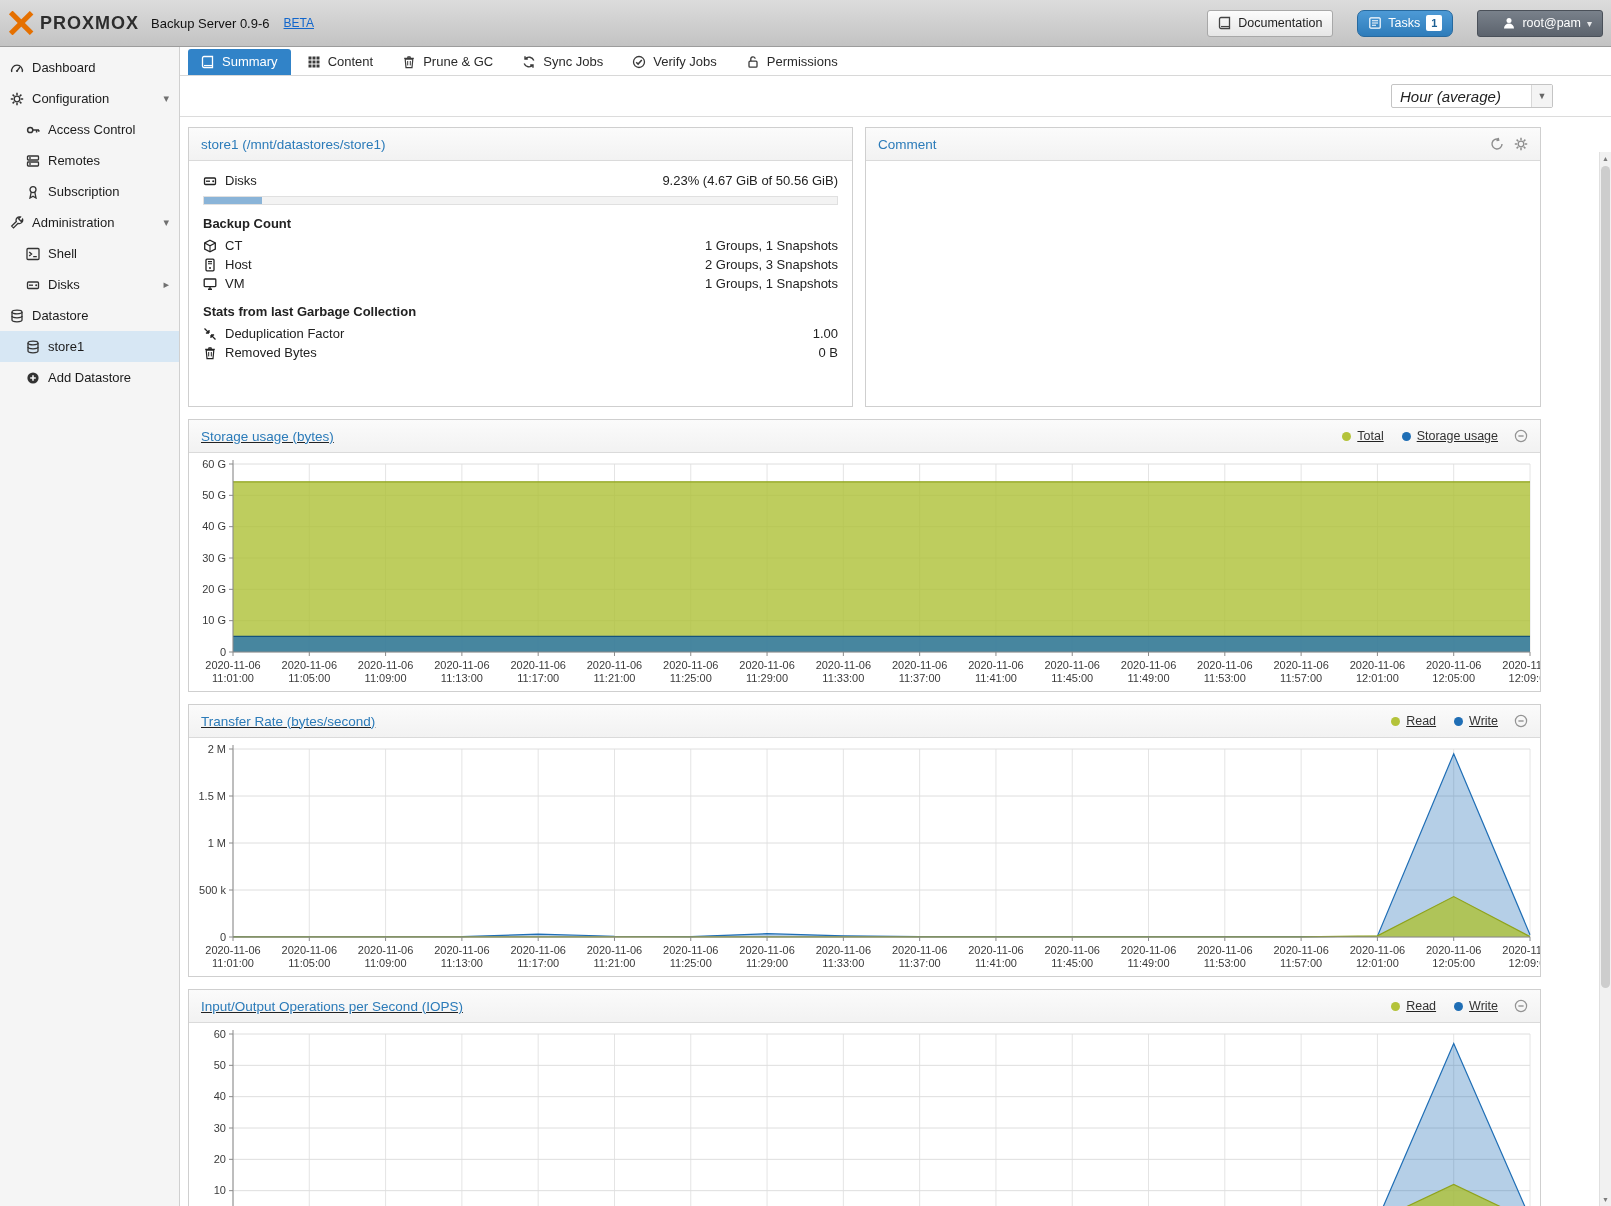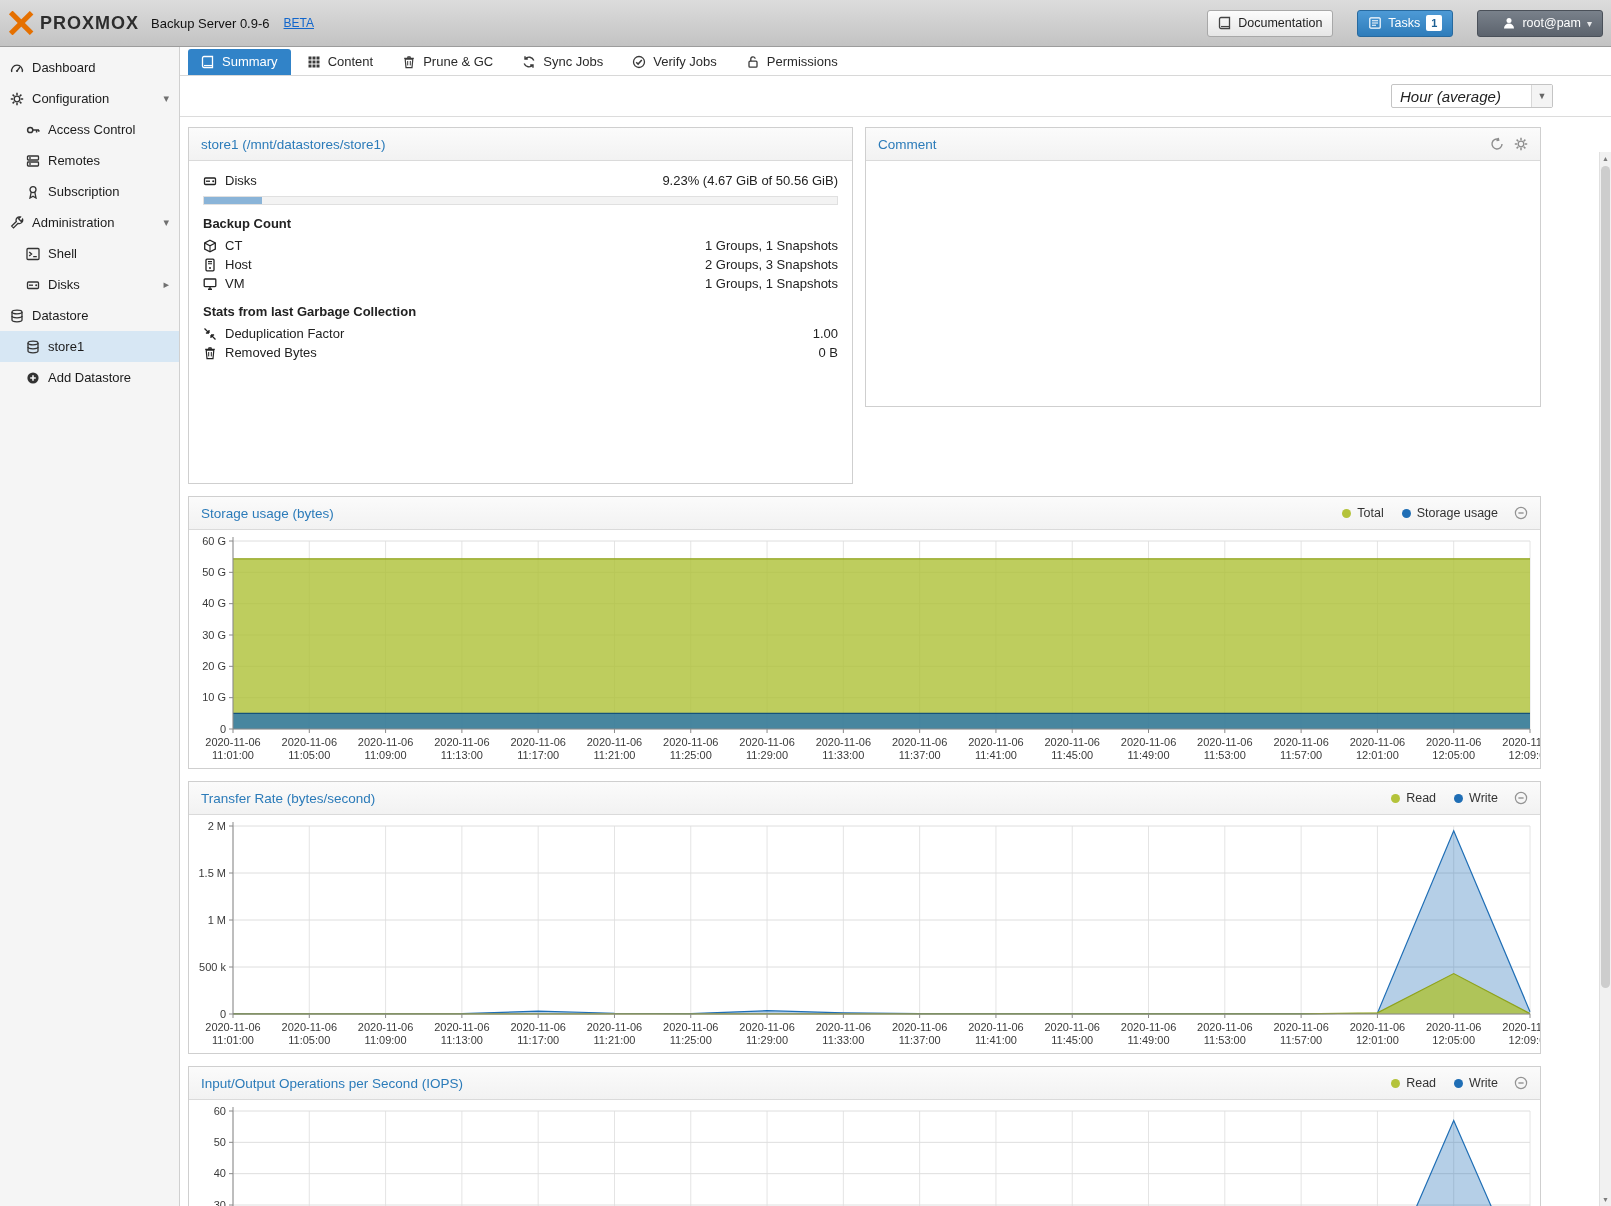--- a/index.html
+++ b/index.html
@@ -11,21 +11,21 @@
   .topbar { height:47px; flex:none; display:flex; align-items:center; gap:10px; padding:0 8px;
             background:linear-gradient(#dcdcdc,#c3c3c3); border-bottom:1px solid #9c9c9c; }
   .logo { display:flex; align-items:center; gap:6px; }
   .logo-word { font-size:18px; font-weight:bold; letter-spacing:1px; color:#2d2d2d; }
   .app-sub { font-size:13px; color:#111; margin-left:2px; }
   .beta { color:#1166cc; text-decoration:underline; font-size:12px; margin-left:4px; cursor:pointer; }
   .top-right { margin-left:auto; display:flex; gap:24px; align-items:center; }
   .hbtn { display:flex; align-items:center; gap:6px; height:27px; padding:0 10px; border:1px solid #a8a8a8;
           border-radius:3px; background:linear-gradient(#fcfcfc,#e6e6e6); color:#222; cursor:pointer; font-size:12.5px; }
   .hbtn .ic { color:#444; }
-  .hbtn.tasks { background:linear-gradient(#4d9ad6,#2e7cba); border-color:#27699e; color:#fff; }
+  .hbtn.tasks { background:linear-gradient(#4d9ad6,#2e7cba); border-color:#27699e; color:#fff;border-radius:7px; }
   .hbtn.tasks .ic { color:#fff; }
   .badge { background:#fff; color:#1c5f93; border-radius:2px; padding:0 5px; font-size:11px; font-weight:bold; line-height:16px; }
   .hbtn.user { background:linear-gradient(#79818b,#5c636d); border-color:#4a5059; color:#fff;padding-left:24px; }
   .hbtn.user .ic { color:#fff; }
   .caret-glyph { font-size:10px; color:inherit; opacity:.85; }
 
   
   .mainrow { flex:1; display:flex; min-height:0; }
   .sidebar { width:180px; flex:none; background:#f5f5f5; border-right:1px solid #d0d0d0; padding-top:5px; }
   .sb-item { display:flex; align-items:center; gap:8px; height:31px; padding:0 10px; color:#1b1b1b; cursor:pointer; white-space:nowrap; }
@@ -46,34 +46,34 @@
   .combo { width:162px; height:24px; border:1px solid #c4c4c4; border-radius:2px; background:#fff; display:flex; align-items:center; cursor:pointer; }
   .combo .txt { flex:1; padding:0 8px; font-size:15px; color:#222; white-space:nowrap; overflow:hidden;font-style:italic; }
   .combo .trig { width:21px; height:100%; border-left:1px solid #d8d8d8; background:#f4f4f4; display:flex; align-items:center; justify-content:center; color:#666; font-size:9px; }
 
   .content { flex:1; padding:10px 70px 10px 8px; overflow:hidden; }
   .toprow { display:flex; gap:12px; margin-bottom:12px; }
   .panel { border:1px solid #cfcfcf; background:#fff; }
   .panel-hd { height:33px; display:flex; align-items:center; padding:0 12px; background:linear-gradient(#fbfbfb,#f2f2f2);
               border-bottom:1px solid #dadada; }
   .panel-hd .ttl { color:#2b7bb9; font-size:13.5px; white-space:nowrap; }
-  .store-panel { width:665px; height:357px; flex:none; }
+  .store-panel { width:665px; height:280px; flex:none; }
   .comment-panel { flex:1; height:280px; }
   .hd-tools { margin-left:auto; display:flex; gap:10px; color:#8d8d8d; }
   .hd-tools .ic { cursor:pointer; }
 
   .store-body { padding:10px 14px; }
   .kv { display:flex; align-items:center; gap:8px; padding:2px 0; }
   .kv .ic { color:#222; }
   .kv .val { margin-left:auto; text-align:right; }
   .prog { margin:6px 0 6px; height:9px; background:#f3f3f3; border:1px solid #e0e0e0; position:relative; }
   .prog i { position:absolute; top:0; bottom:0; left:0; background:#8ab4d8; display:block; }
   .sect { font-weight:bold; margin:11px 0 5px; }
 
-  .chart-panel { margin-bottom:12px; }
+  .chart-panel { margin-bottom:12px;text-decoration:underline; }
   .chart-body { height:238px; position:relative; }
   .legend { margin-left:auto; display:flex; gap:18px; align-items:flex-end; }
   .leg-item { display:flex; align-items:center; gap:6px; font-size:12.5px; color:#333; cursor:pointer; }
   .dot { width:9px; height:9px; border-radius:50%; display:inline-block; }
   .collapse-tool { margin-left:16px; color:#939393; cursor:pointer; }
 
   .ic { width:14px; height:14px; display:inline-flex; flex:none; align-items:center; justify-content:center; }
   .ic svg { width:100%; height:100%; display:block; }
   .ic.lg { width:16px; height:16px; }
 

